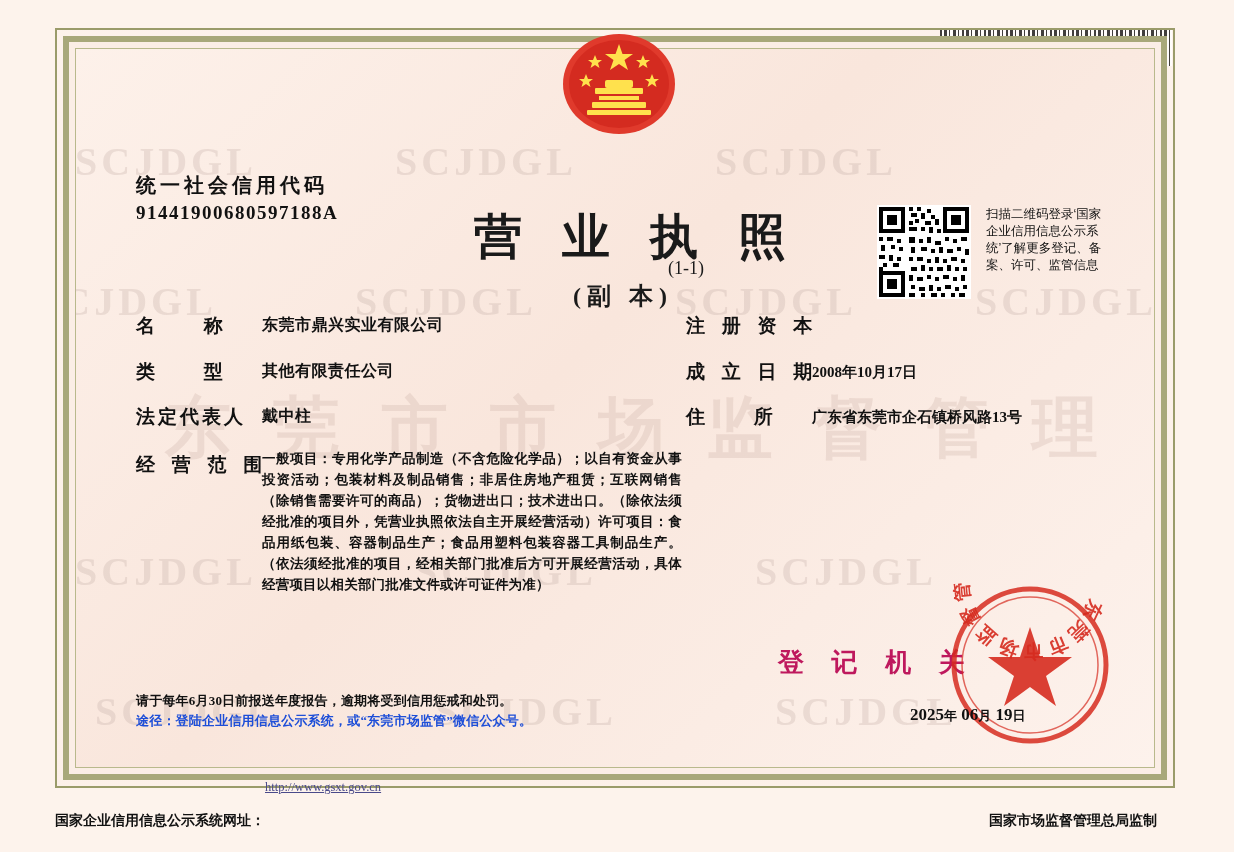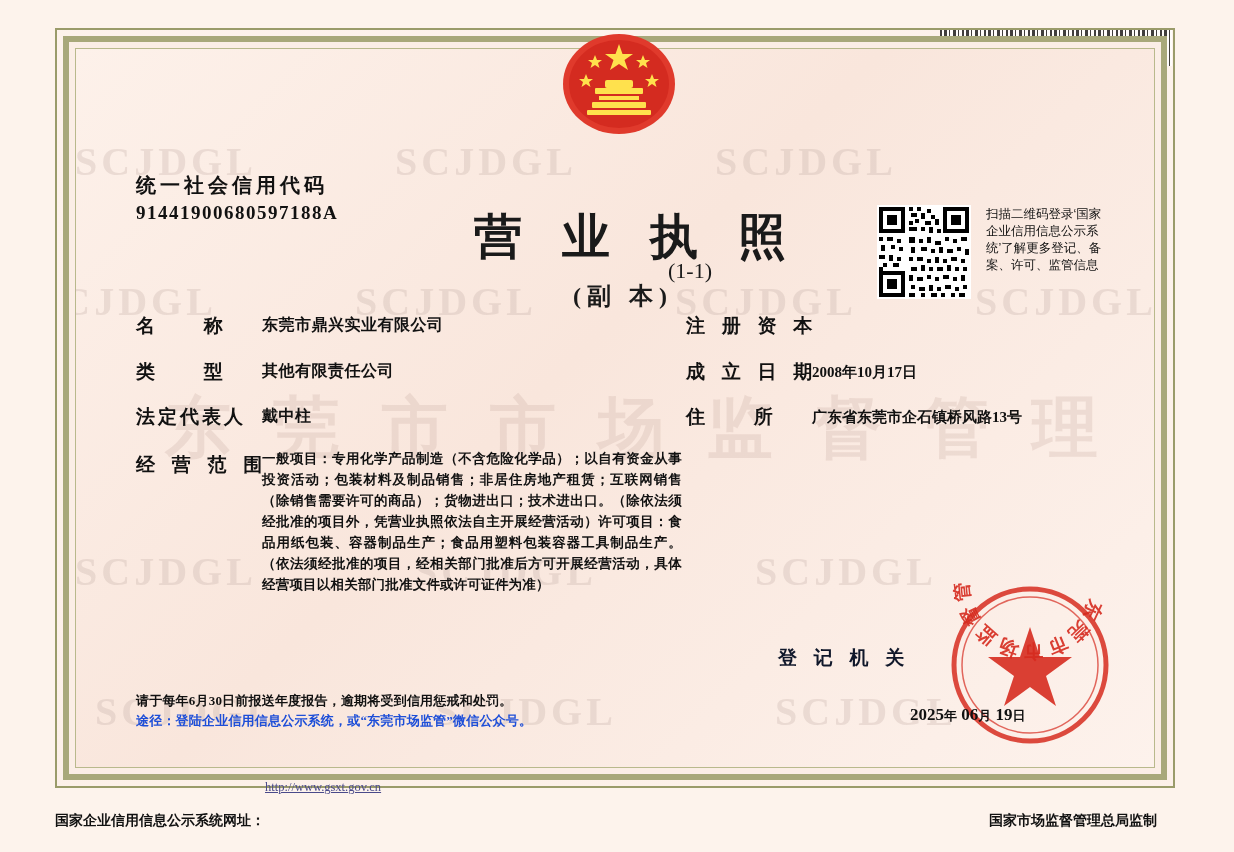--- a/index.html
+++ b/index.html
@@ -78,21 +78,21 @@
   .title{
     position:absolute;left:440px;top:205px;width:360px;
     text-align:right;
     font-family:"Liberation Serif", serif;
     font-size:48px;font-weight:bold;letter-spacing:14px;
     color:#1a1a1a;
     text-indent:14px;
   }
   .title-sub-num{
     position:absolute;left:668px;top:258px;
-    font-size:22px;color:#1a1a1a;font-family:"Liberation Serif",serif;
+    font-size:18px;color:#1a1a1a;font-family:"Liberation Serif",serif;
   }
   .title-sub{
     position:absolute;left:440px;top:280px;width:360px;
     text-align:center;font-size:24px;font-weight:bold;letter-spacing:6px;
     color:#1a1a1a;text-indent:6px;
   }
   
   .code-label{
     position:absolute;left:136px;top:172px;
     font-size:20px;font-weight:bold;letter-spacing:4px;color:#111;
@@ -126,21 +126,21 @@
     position:absolute;left:262px;top:448px;width:420px;
     font-size:13.5px;line-height:21px;color:#111;font-weight:bold;
     text-align:justify;letter-spacing:0.2px;
   }
   .right-value{
     position:absolute;font-size:15px;color:#111;font-weight:bold;
   }
   
   .registry{
     position:absolute;left:778px;top:645px;
-    font-size:19px;font-weight:bold;letter-spacing:6px;color:#0f172a;
+    font-size:26px;font-weight:bold;letter-spacing:6px;color:#be185d;font-family:Liberation Mono, monospace;
   }
   .date-row{
     position:absolute;left:910px;top:705px;width:200px;
     font-size:17px;font-weight:bold;color:#111;
   }
   .date-row span.lbl{font-size:13px;font-weight:bold;}
   
   .seal{
     position:absolute;left:940px;top:575px;width:180px;height:180px;
   }

